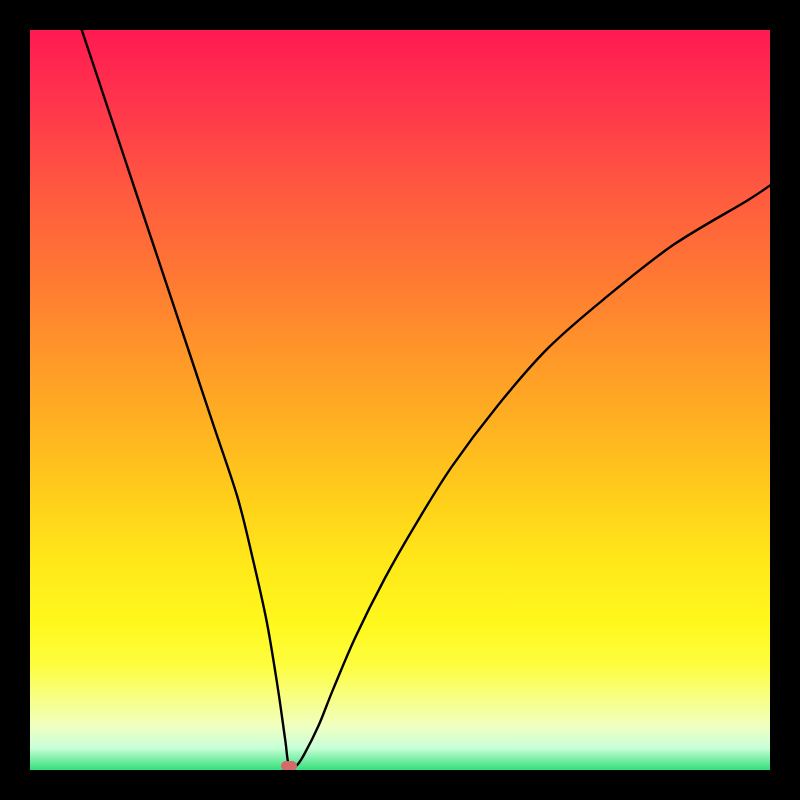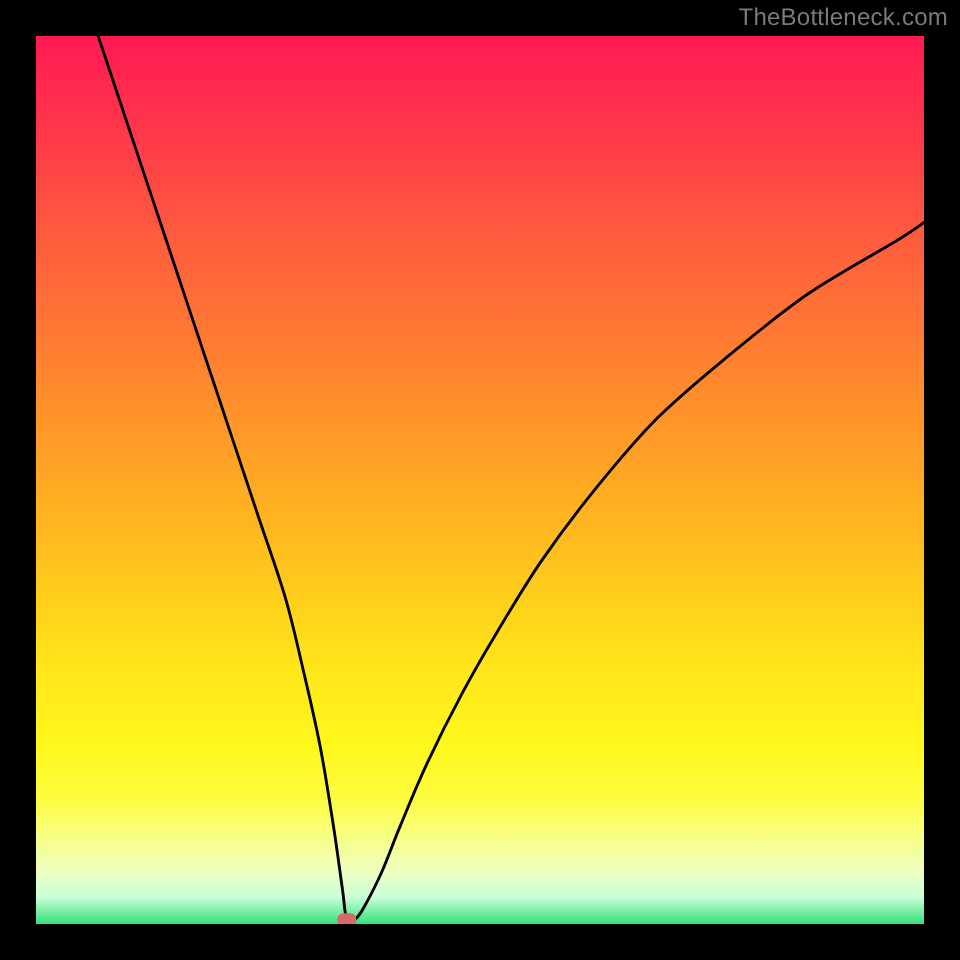--- a/index.html
+++ b/index.html
@@ -69,21 +69,20 @@
     font-weight: 500;
     letter-spacing: 0.2px;
     user-select: none;
   }
 </style>
 </head>
 <body>
 
 <div class="frame">
 
-  <div class="watermark">TheBottleneck.com</div>
 
   <div class="plot-area">
     <div class="gradient"></div>
 
     <svg class="curve" viewBox="0 0 740 740" preserveAspectRatio="none">
       <path id="curve-path" d="M 51.8 0.0 C 55.5 11.1, 66.6 44.4, 74.0 66.6 C 81.4 88.8, 88.8 111.0, 96.2 133.2 C 103.6 155.4, 111.0 177.6, 118.4 199.8 C 125.8 222.0, 133.2 244.2, 140.6 266.4 C 148.0 288.6, 155.4 310.8, 162.8 333.0 C 170.2 355.2, 177.6 377.4, 185.0 399.6 C 192.4 421.8, 201.0 445.2, 207.2 466.2 C 213.4 487.2, 217.1 504.4, 222.0 525.4 C 226.9 546.4, 232.5 569.8, 236.8 592.0 C 241.1 614.2, 244.8 638.9, 247.9 658.6 C 251.0 678.3, 253.4 697.6, 255.3 710.4 C 257.1 723.2, 257.1 731.4, 259.0 735.6 C 260.9 739.8, 263.9 737.3, 266.4 735.6 C 268.9 733.8, 270.1 731.9, 273.8 725.2 C 277.5 718.5, 283.7 706.7, 288.6 695.6 C 293.5 684.5, 297.2 673.4, 303.4 658.6 C 309.6 643.8, 317.0 625.3, 325.6 606.8 C 334.2 588.3, 345.3 566.1, 355.2 547.6 C 365.1 529.1, 373.7 514.3, 384.8 495.8 C 395.9 477.3, 408.2 456.3, 421.8 436.6 C 435.4 416.9, 450.2 397.1, 466.2 377.4 C 482.2 357.7, 499.5 336.7, 518.0 318.2 C 536.5 299.7, 556.2 283.7, 577.2 266.4 C 598.2 249.1, 620.4 230.6, 643.8 214.6 C 667.2 198.6, 701.8 180.1, 717.8 170.2 C 733.8 160.3, 736.3 157.9, 740.0 155.4" fill="none" stroke="#000" stroke-width="2.4" stroke-linecap="round" stroke-linejoin="round"></path>
     </svg>
 
     <div id="opt-marker" class="marker" style="left: 259px; top: 735.56px;"></div>
   </div>

